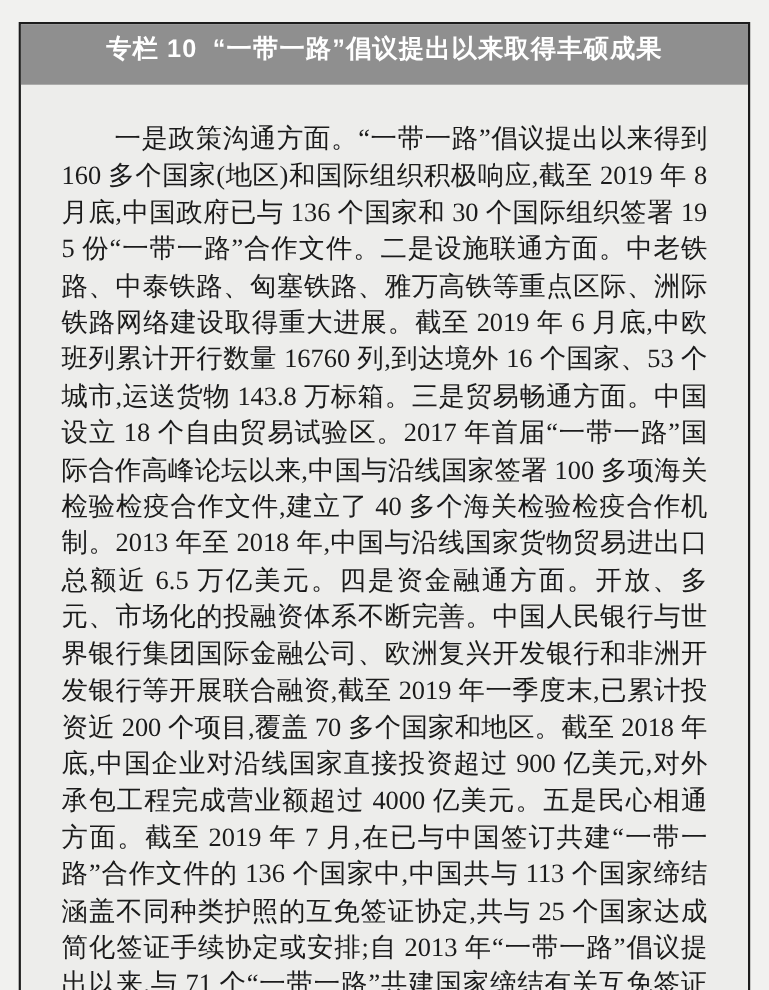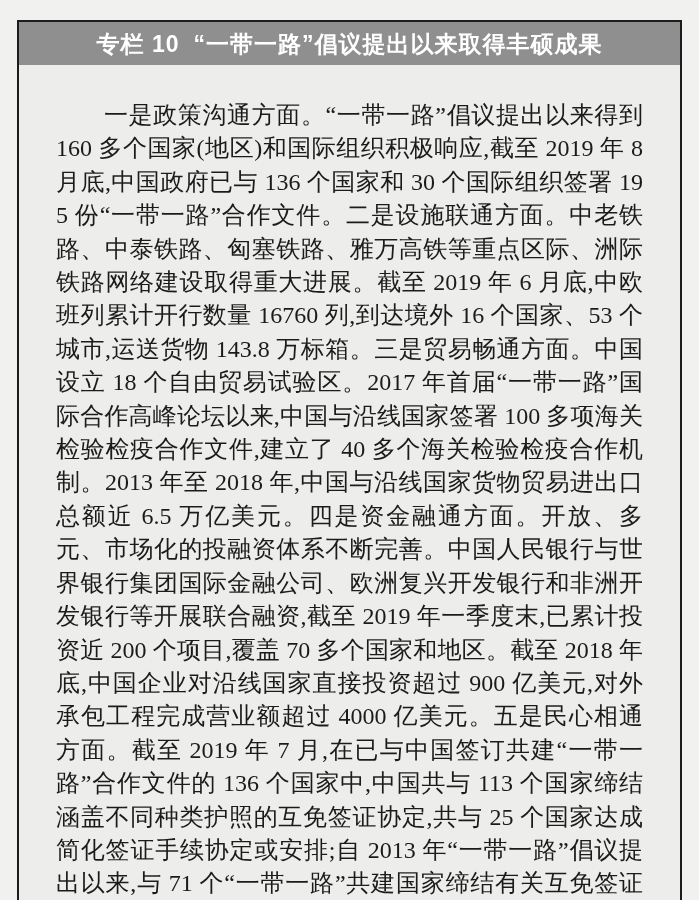--- a/index.html
+++ b/index.html
@@ -24,21 +24,21 @@
     background: #ededeb;
   }
   .panel-header {
     background: #8f8f8f;
     color: #ffffff;
     text-align: center;
     font-family: "Liberation Sans", "DejaVu Sans", sans-serif;
     font-weight: bold;
     font-size: 23px;
     line-height: 26px;
-    padding: 9px 0 8px 0;
+    padding: 9px 0 20px 0;
     letter-spacing: 1px;
   }
   .panel-header .hdr-label {
     margin-right: 14px;
   }
   .panel-body {
     padding: 18px 21px 20px 21px;
     color: #1b1b1b;
   }
   .panel-body p {

